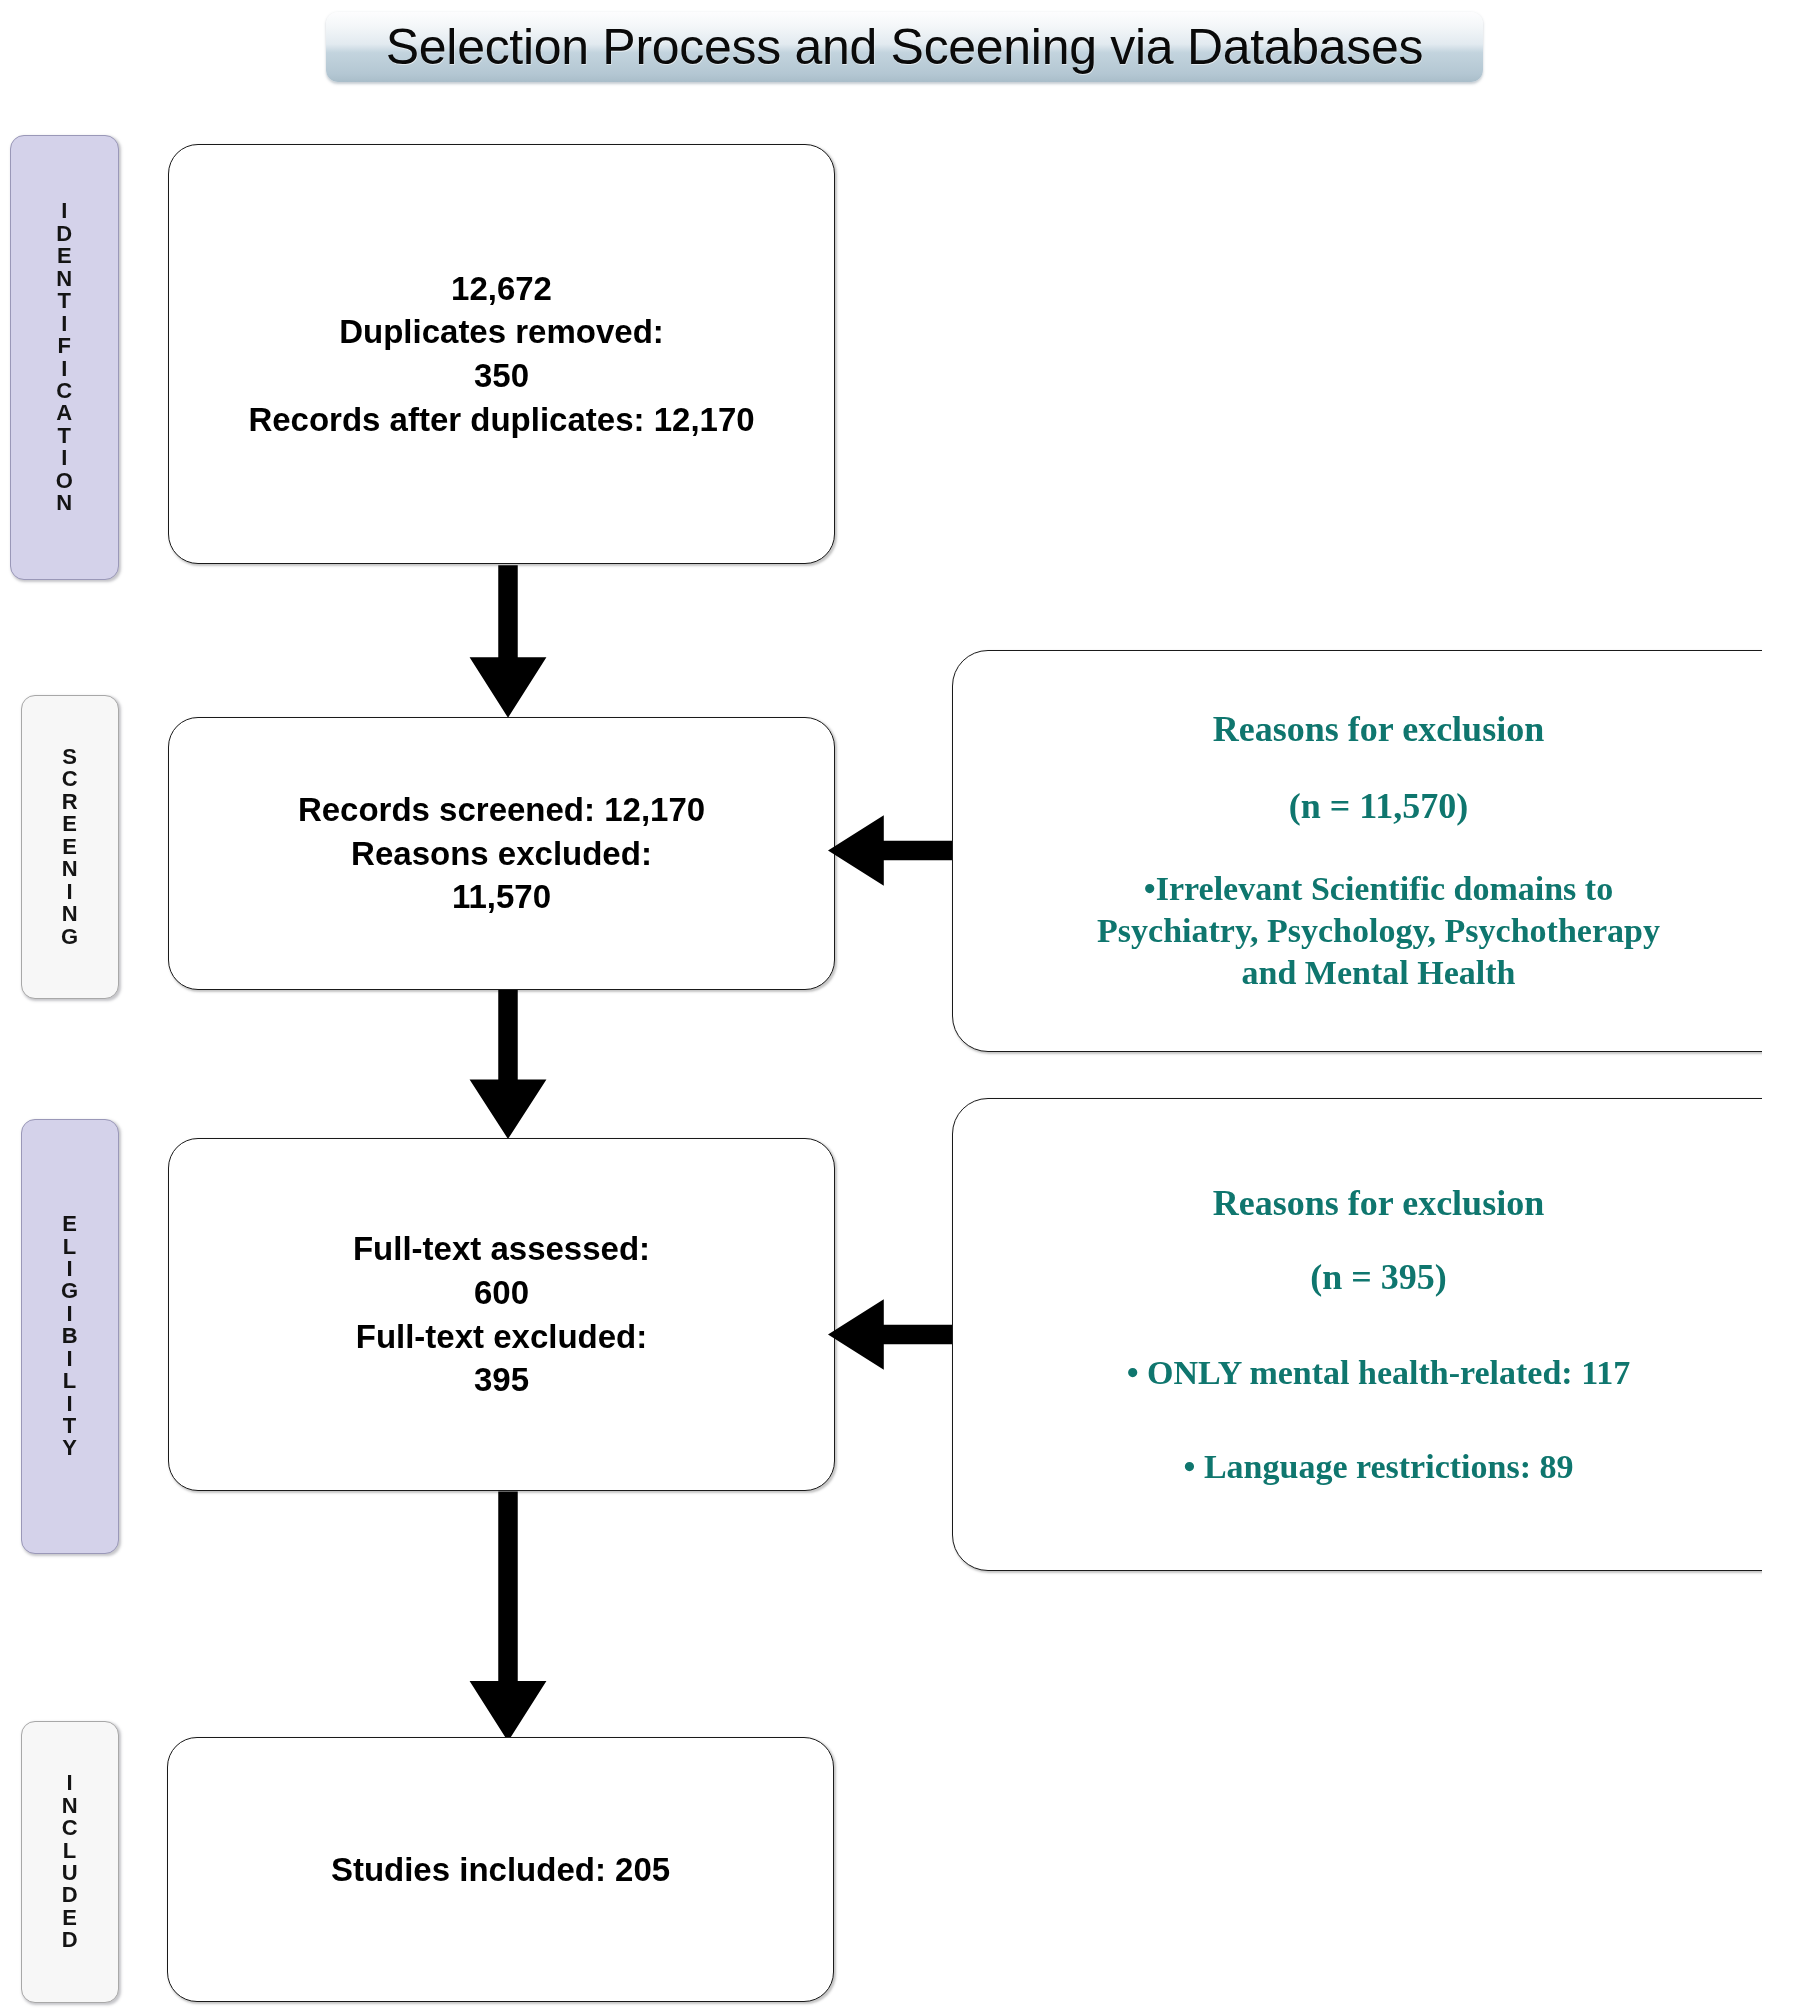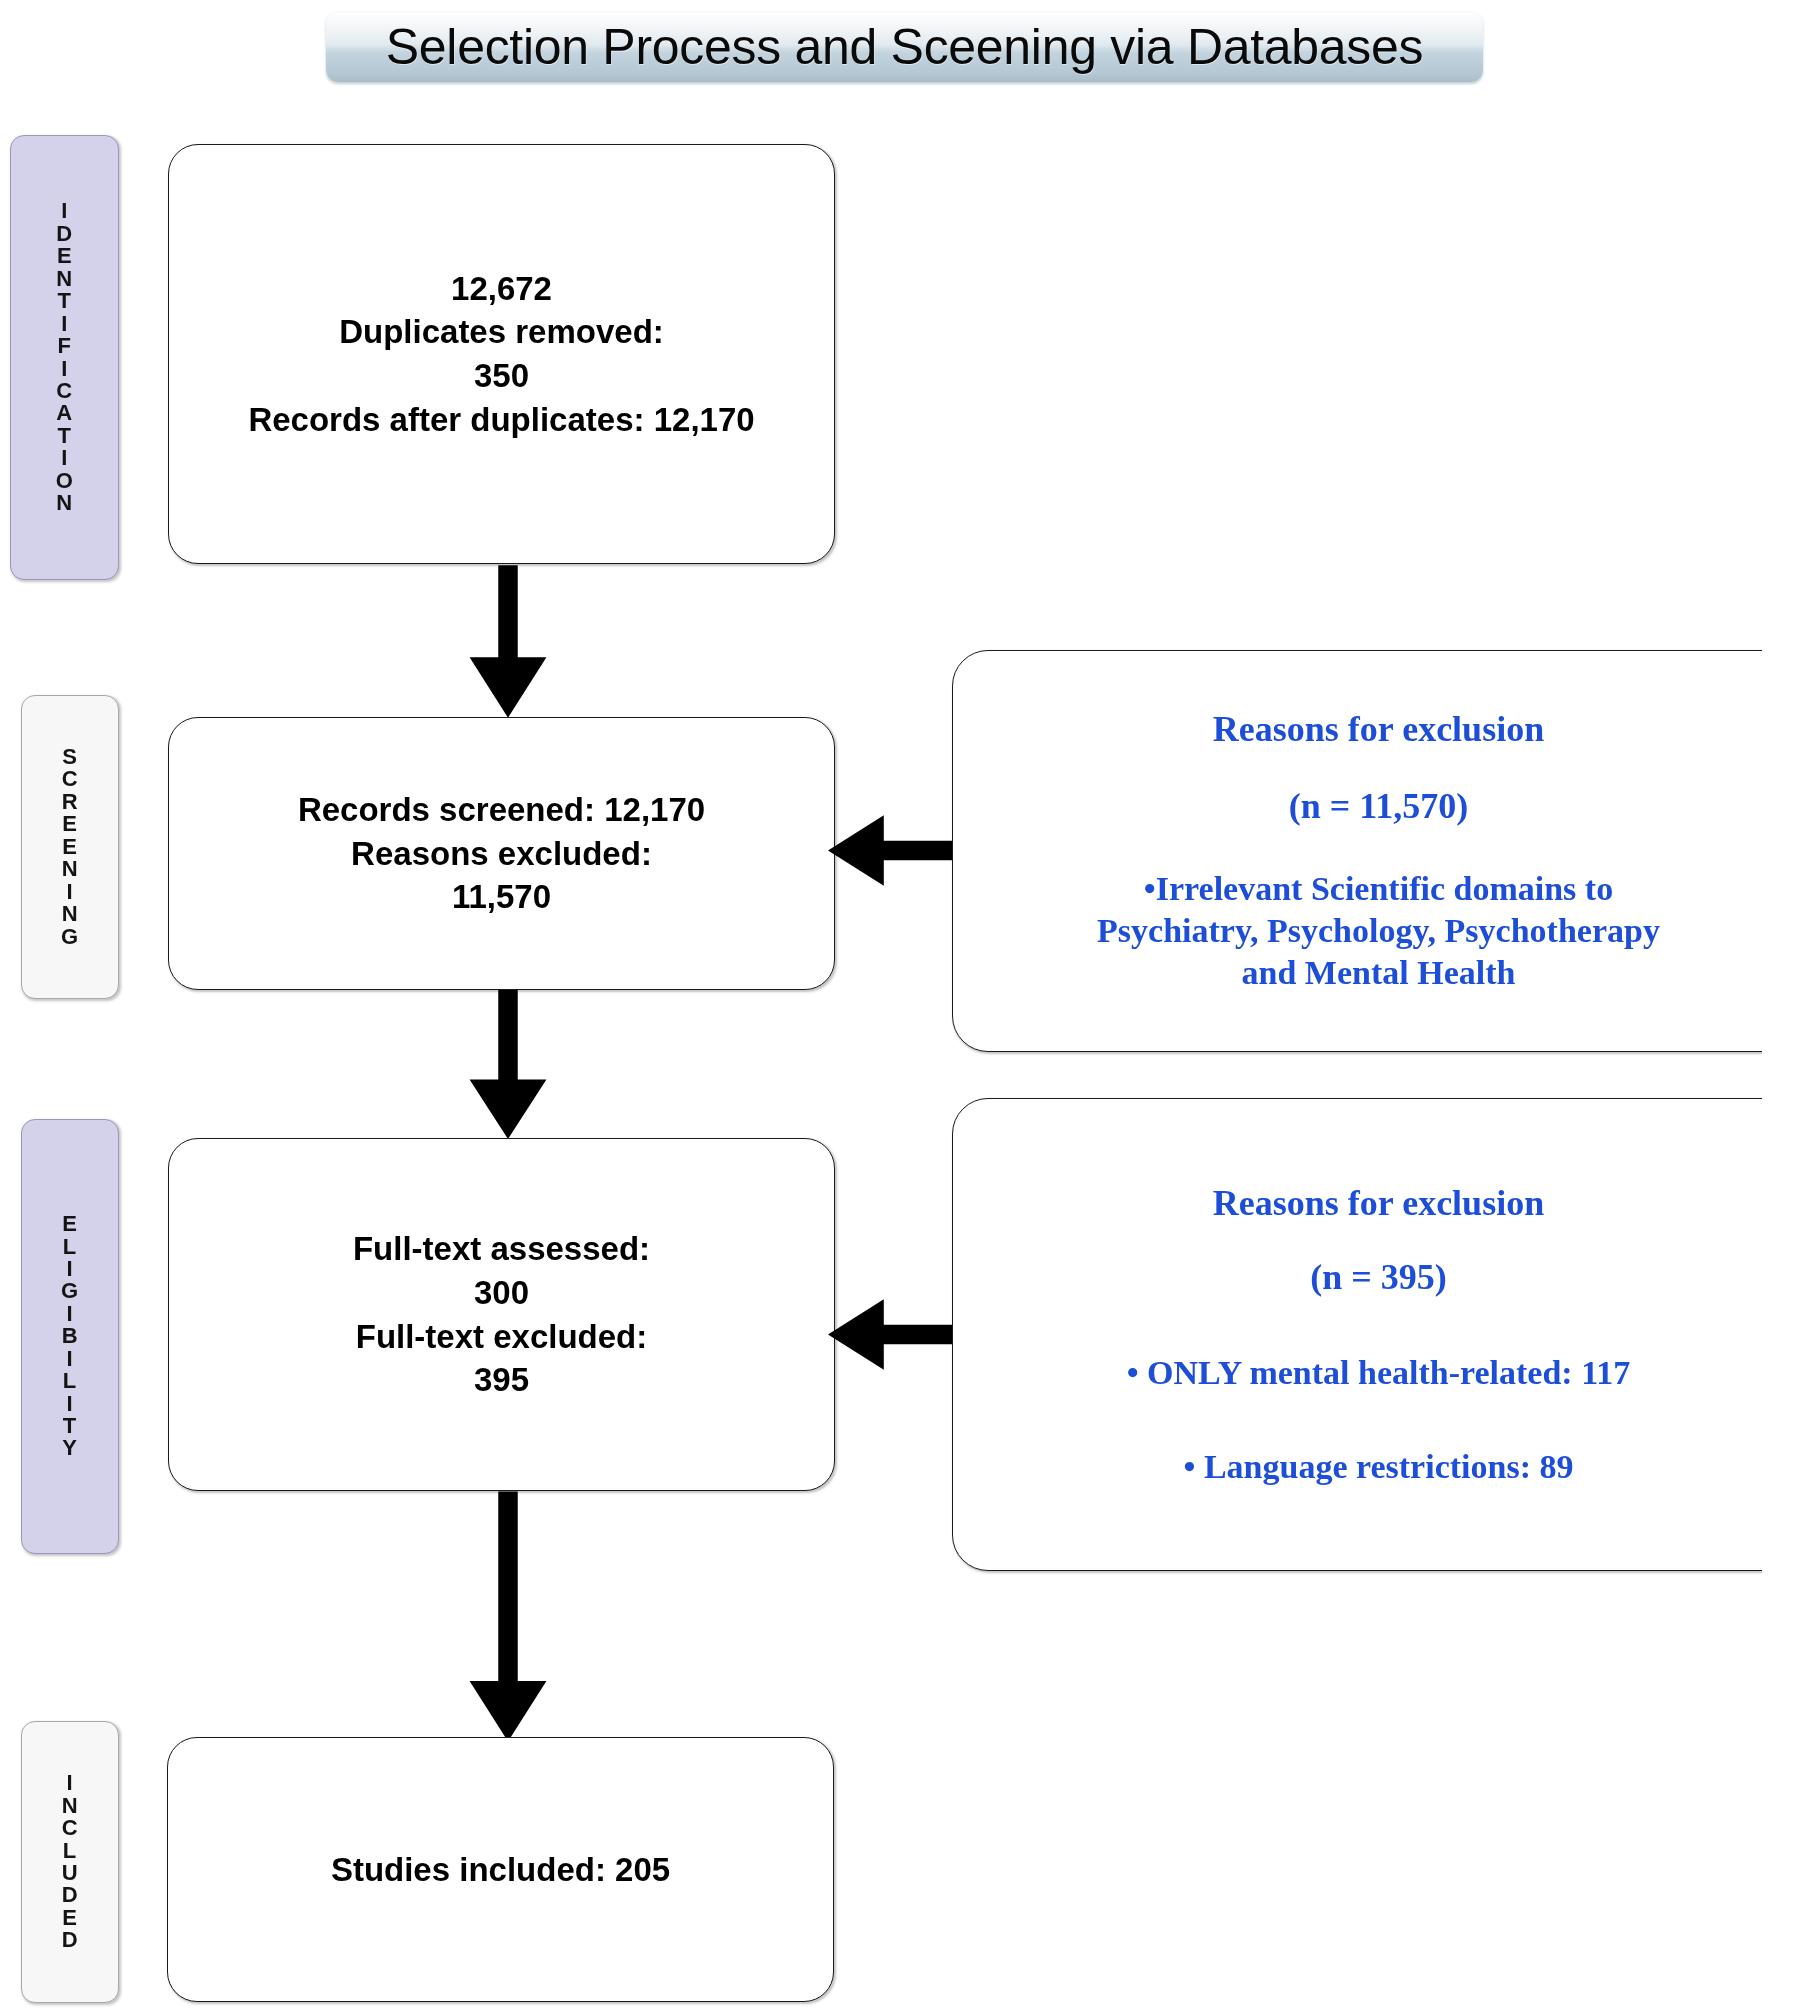--- a/index.html
+++ b/index.html
@@ -115,21 +115,21 @@
     flex-direction: column;
     align-items: center;
     justify-content: center;
     text-align: center;
     box-shadow: 1.1px 1.6px 2.2px rgba(60,60,60,0.30);
     padding: 15px 18.5px;
   }
   .excl-box .excl-line {
     font-family: "Liberation Serif", serif;
     font-weight: bold;
-    color: #1d4ed8;
+    color: #0f766e;
     line-height: 1.24;
   }
   .excl-title { font-size: 36px; }
   .excl-count { font-size: 36px; }
   .excl-body  { font-size: 34px; }
   .excl-item  { font-size: 34px; }
 
   
   .arrow-svg {
     position: absolute;
@@ -240,21 +240,21 @@
     <div class="excl-line excl-body">and Mental Health</div>
   </div>
 
   <svg class="arrow-svg" style="left:462px; top:990px;" width="92" height="149" viewBox="0 0 170 275">
     <path d="M 67 0 L 103 0 L 103 165 L 156 165 L 85 275 L 14 165 L 67 165 Z" fill="#000000"></path>
   </svg>
 
   <div class="flow-box wide-text" style="left:168px; top:1138px; width:667px; height:353px;">
     <div class="box-text">
       <div>Full-text assessed:</div>
-      <div>300</div>
+      <div>600</div>
       <div>Full-text excluded:</div>
       <div>395</div>
     </div>
   </div>
 
   <svg class="arrow-svg" style="left:828px; top:1299px;" width="130" height="71" viewBox="0 0 240 130">
     <path d="M 240 47 L 240 83 L 103 83 L 103 130 L 0 65 L 103 0 L 103 47 Z" fill="#000000"></path>
   </svg>
 
   <div class="excl-box" style="left:952px; top:1098px; width:853px; height:473px;">

